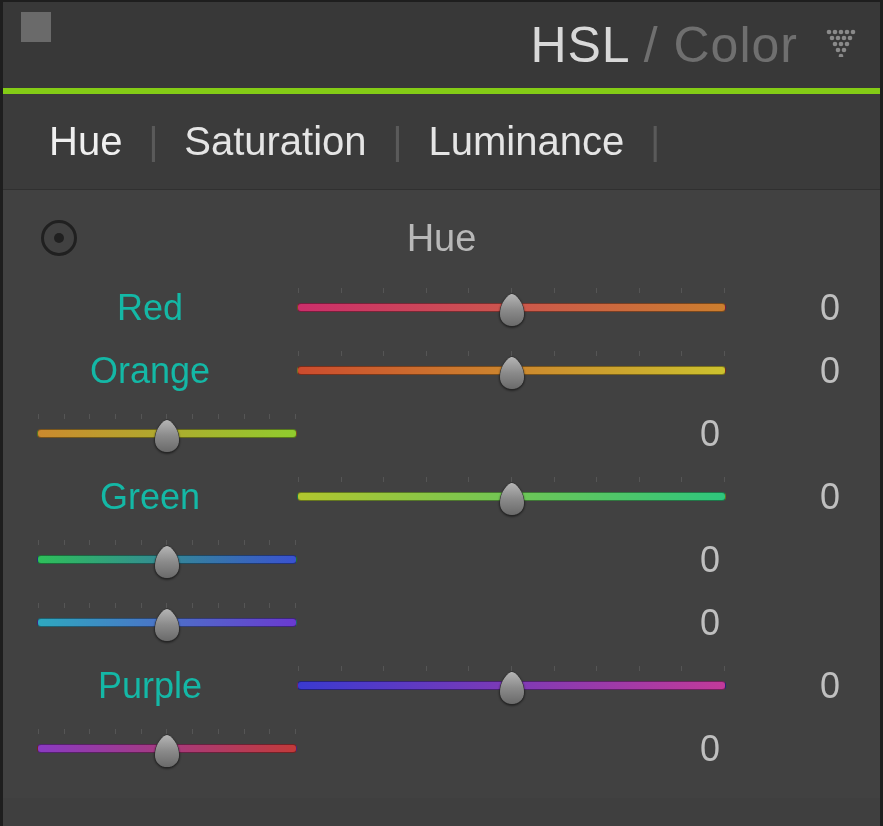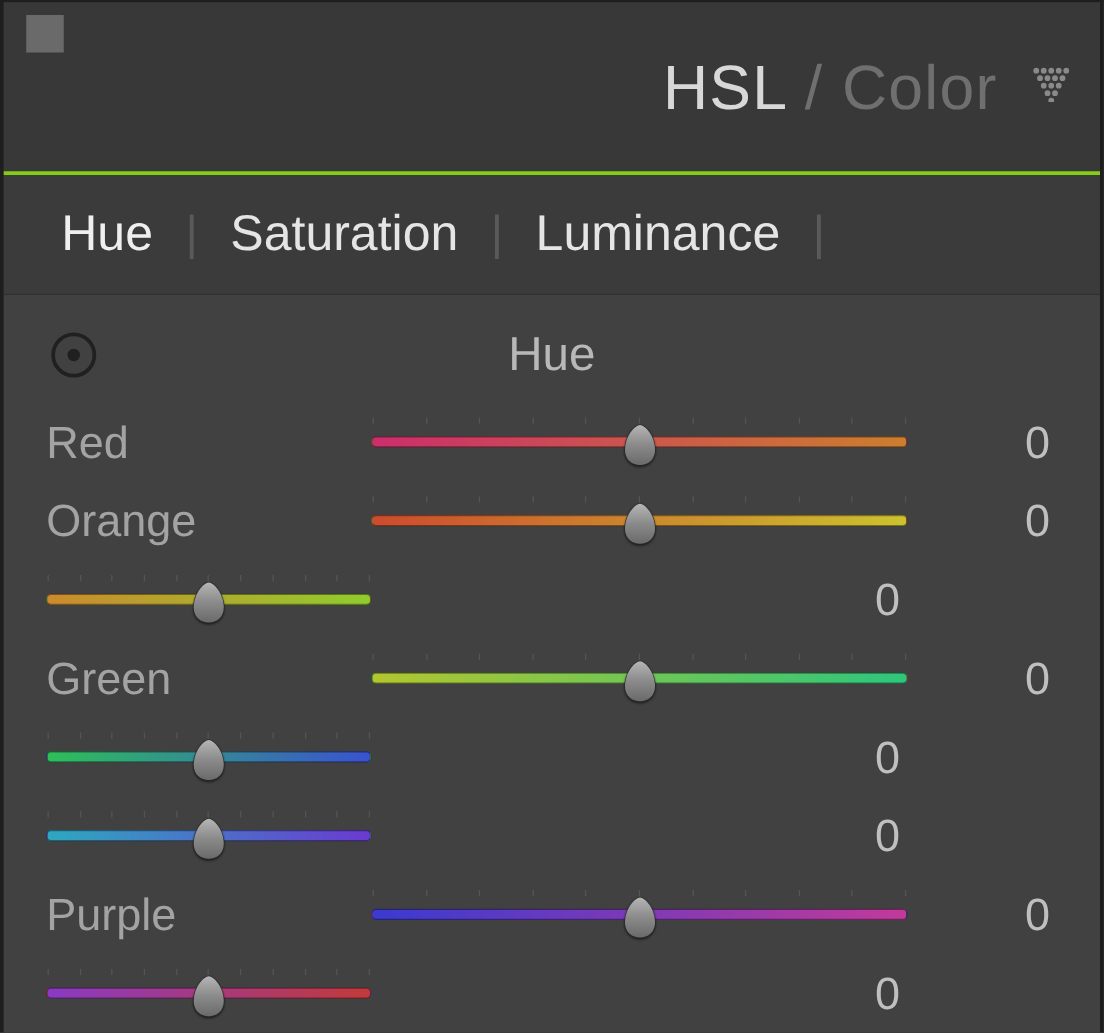--- a/index.html
+++ b/index.html
@@ -13,23 +13,23 @@
   .panel {
     width: 883px; height: 826px;
     background: #3f3f3f;
     border-left: 3px solid #1e1e1e;
     border-right: 3px solid #1e1e1e;
     border-top: 2px solid #1e1e1e;
     position: relative;
   }
   
   .panel-header {
-    height: 138px;
+    height: 92px;
     background: #383838;
-    border-bottom: 3px solid #84cc16;
+    border-bottom: 6px solid #84cc16;
     display: flex;
     align-items: center;
     padding: 0 24px;
     position: relative;
     text-decoration: underline;
   }
   .header-swatch {
     width: 30px; height: 30px;
     background: #6a6a6a;
     position: absolute;
@@ -92,22 +92,22 @@
   }
   .section-header-inner { position: relative; height: 48px; display:flex; align-items:center;}
   .slider-row {
     display: grid;
     grid-template-columns: 260px 1fr 120px;
     align-items: center;
     height: 63px;
   }
   .slider-label {
     font-size: 36px;
-    color: #a3a3a3;
-    text-align: left;
+    color: #14b8a6;
+    text-align: center;
     padding-right: 34px;
   }
   .slider-value {
     font-size: 36px;
     color: #bfbfbf;
     text-align: right;
     padding-right: 6px;
   }
   .slider-track-wrapper {
     position: relative;

